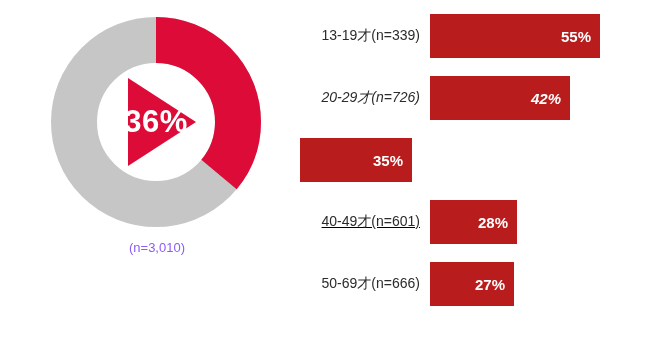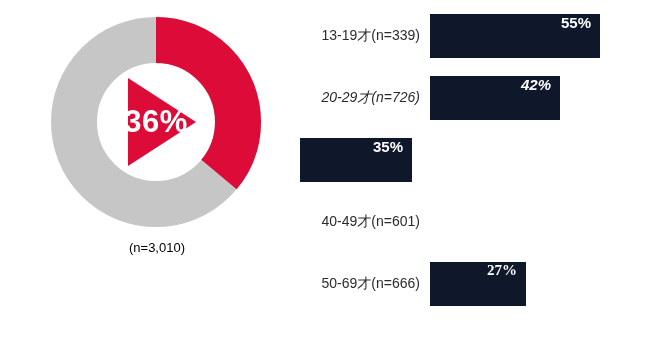--- a/index.html
+++ b/index.html
@@ -52,21 +52,21 @@
     letter-spacing: 0.5px;
     pointer-events: none;
   }
   .donut-caption {
     position: absolute;
     left: 0;
     top: 232px;
     width: 270px;
     text-align: center;
     font-size: 13px;
-    color: #000000;
+    color: #8b5cf6;
   }
 
   
   .bars-block {
     position: absolute;
     left: 300px;
     top: 14px;
     width: 340px;
     height: 300px;
   }
@@ -90,22 +90,23 @@
   .bar-track {
     position: relative;
     flex: 1;
     height: 44px;
   }
   .bar-fill {
     position: absolute;
     left: 0;
     top: 0;
     height: 44px;
-    background: #0f172a;
+    background: #b91c1c;
     display: flex;
+    align-items: center;
     justify-content: flex-end;
   }
   .bar-value {
     color: #ffffff;
     font-size: 15px;
     font-weight: bold;
     padding-right: 9px;
     white-space: nowrap;
   }
 </style>
@@ -136,41 +137,46 @@
       <div class="bar-track">
         <div class="bar-fill" style="width:170px;">
           <span class="bar-value">55%</span>
         </div>
       </div>
     </div>
 
     <div class="bar-row" style="top:62px;font-style:italic;">
       <div class="bar-label">20-29才(n=726)</div>
       <div class="bar-track">
-        <div class="bar-fill" style="width:130px;">
+        <div class="bar-fill" style="width:140px;">
           <span class="bar-value">42%</span>
         </div>
       </div>
     </div>
 
     <div class="bar-row" style="top:124px;">
       <div class="bar-track">
         <div class="bar-fill" style="width:112px;">
           <span class="bar-value">35%</span>
         </div>
       </div>
     </div>
 
-    <div class="bar-row" style="top:186px;">
+    <div class="bar-row" style="top:186px;text-decoration:underline;">
       <div class="bar-label">40-49才(n=601)</div>
+      <div class="bar-track">
+        <div class="bar-fill" style="width:87px;">
+          <span class="bar-value">28%</span>
+        </div>
+      </div>
     </div>
 
     <div class="bar-row" style="top:248px;">
       <div class="bar-label">50-69才(n=666)</div>
       <div class="bar-track">
-        <div class="bar-fill" style="width:96px;font-family:Liberation Serif, serif;">
+        <div class="bar-fill" style="width:84px;">
           <span class="bar-value">27%</span>
         </div>
       </div>
     </div>
 
   </div>
 </div>
 
 </body></html>

